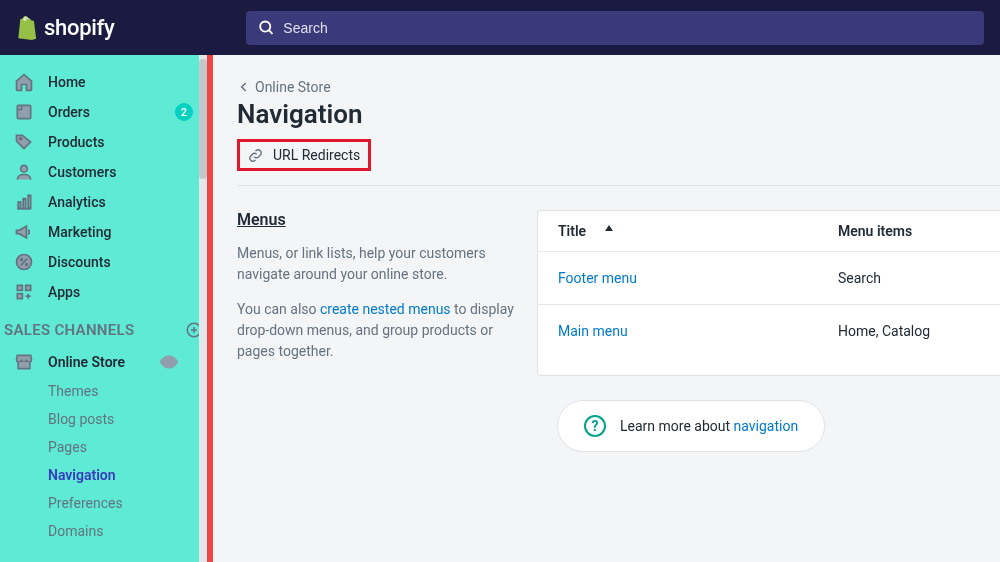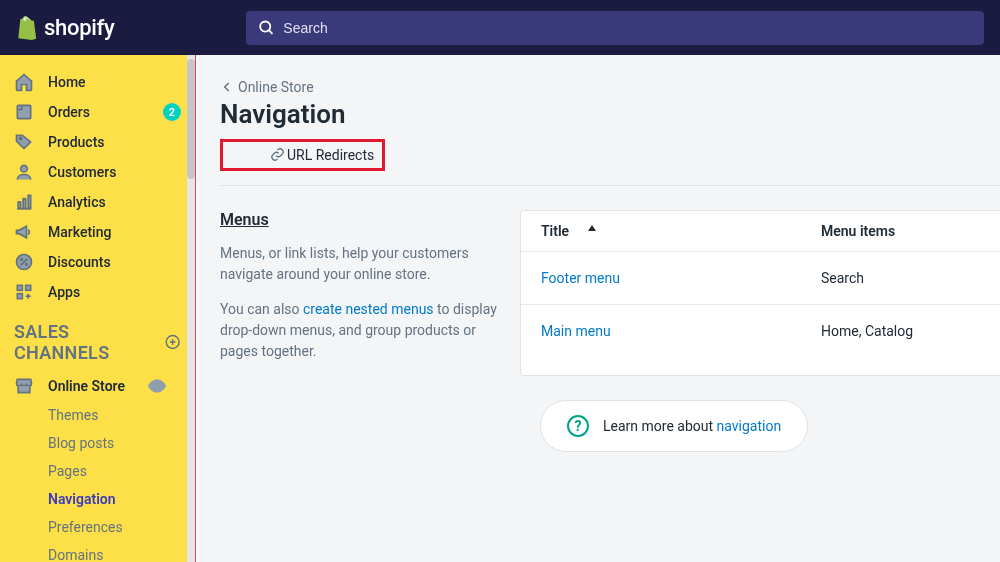--- a/index.html
+++ b/index.html
@@ -8,35 +8,35 @@
   width: 1000px; height: 562px; overflow: hidden; background: #f4f5f7;
 }
 .topbar { height: 55px; background: #1b1b42; display: flex; align-items: center; padding: 16px 16px; }
 .logo { display: flex; align-items: center; gap: 6px; width: 230px; }
 .logo svg { width: 22px; height: 24px; }
 .logo-text { color: #fff; font-size: 22px; font-weight: 500; letter-spacing: -0.3px; }
 .search-box { flex: 1; background: #3a3a7a; height: 34px; border-radius: 4px; display: flex; align-items: center; padding: 0 12px; color: #fff; }
 .search-box input { background: transparent; border: none; color: #fff; font-size: 14px; margin-left: 8px; width: 100%; outline: none; }
 .search-box input::placeholder { color: #e0e0f0; }
 .layout { display: flex; height: calc(100% - 55px); }
-.sidebar { width: 196px; background: #fde047; border-right: 1px solid #ef4444; position: relative; }
+.sidebar { width: 213px; background: #5eead4; border-right: 6px solid #ef4444; position: relative; }
 .scroll-track { position: absolute; right: 0; top: 0; width: 8px; height: 100%; background: #e5e6e9; }
 .scroll-thumb { position: absolute; right: 0; top: 4px; width: 8px; height: 120px; background: #c4c6cb; border-radius: 4px; }
 .nav-list { list-style: none; padding: 12px 0 0 0; }
 .nav-item { display: flex; align-items: center; padding: 6px 14px; font-size: 14px; color: #212b36; cursor: pointer; position: relative; height: 30px; }
 .nav-item svg, .icon-box { width: 20px; height: 20px; margin-right: 14px; color: #919eab; fill: currentColor; flex-shrink: 0; }
 .nav-item .label { flex: 1; font-weight: 500; }
 .badge { background: #00d1c1; color: #fff; font-size: 11px; width: 18px; height: 18px; border-radius: 50%; display: flex; align-items: center; justify-content: center; font-weight: 600; }
-.section-header { display: flex; justify-content: space-between; align-items: center; padding: 14px 14px 8px; font-size: 18px; color: #637381; font-weight: 600; letter-spacing: 0.3px; }
+.section-header { display: flex; justify-content: space-between; align-items: center; padding: 14px 4px 8px; font-size: 15px; color: #637381; font-weight: 600; letter-spacing: 0.3px; }
 .sub-item { padding: 6px 14px 6px 48px; font-size: 14px; color: #637381; cursor: pointer; }
 .sub-item.active { color: #3a3abf; font-weight: 600; }
 .main { flex: 1; padding: 24px 0 0 24px; overflow: hidden; }
 .breadcrumb-row { display: flex; align-items: center; color: #637381; font-size: 14px; margin-bottom: 2px; cursor: pointer; }
 .page-title { font-size: 26px; font-weight: 600; color: #212b36; margin-top: 4px; margin-bottom: 10px; }
-.sub-action { display: inline-flex; gap: 2px; font-size: 14px; color: #212b36; padding: 5px 8px; cursor: pointer; margin-left: 39px; }
+.sub-action { display: inline-flex; align-items: center; gap: 10px; font-size: 14px; color: #212b36; padding: 5px 8px; cursor: pointer; }
 .highlight-box { border: 3px solid #e2192e; padding: 0; display: inline-block; }
 .hr { border: none; border-top: 1px solid #dfe3e8; margin: 14px 0 24px; width: 100%; }
 .content-row { display: flex; gap: 20px; }
 .left-col { width: 280px; }
 .left-col h2 { font-size: 16px; font-weight: 600; color: #212b36; margin-bottom: 14px; text-decoration: underline; }
 .left-col p { font-size: 14px; color: #637381; line-height: 1.5; margin-bottom: 14px; }
 .link { color: #007ace; cursor: pointer; }
 .card { flex: 1; background: #fff; border: 1px solid #dfe3e8; border-radius: 4px 0 0 4px; border-right: none; }
 .table-head { display: flex; font-size: 14px; font-weight: 600; color: #212b36; padding: 12px 20px; border-bottom: 1px solid #e6e8eb; }
 .col-title { flex: 0 0 280px; display: flex; align-items: flex-start; gap: 18px; }

